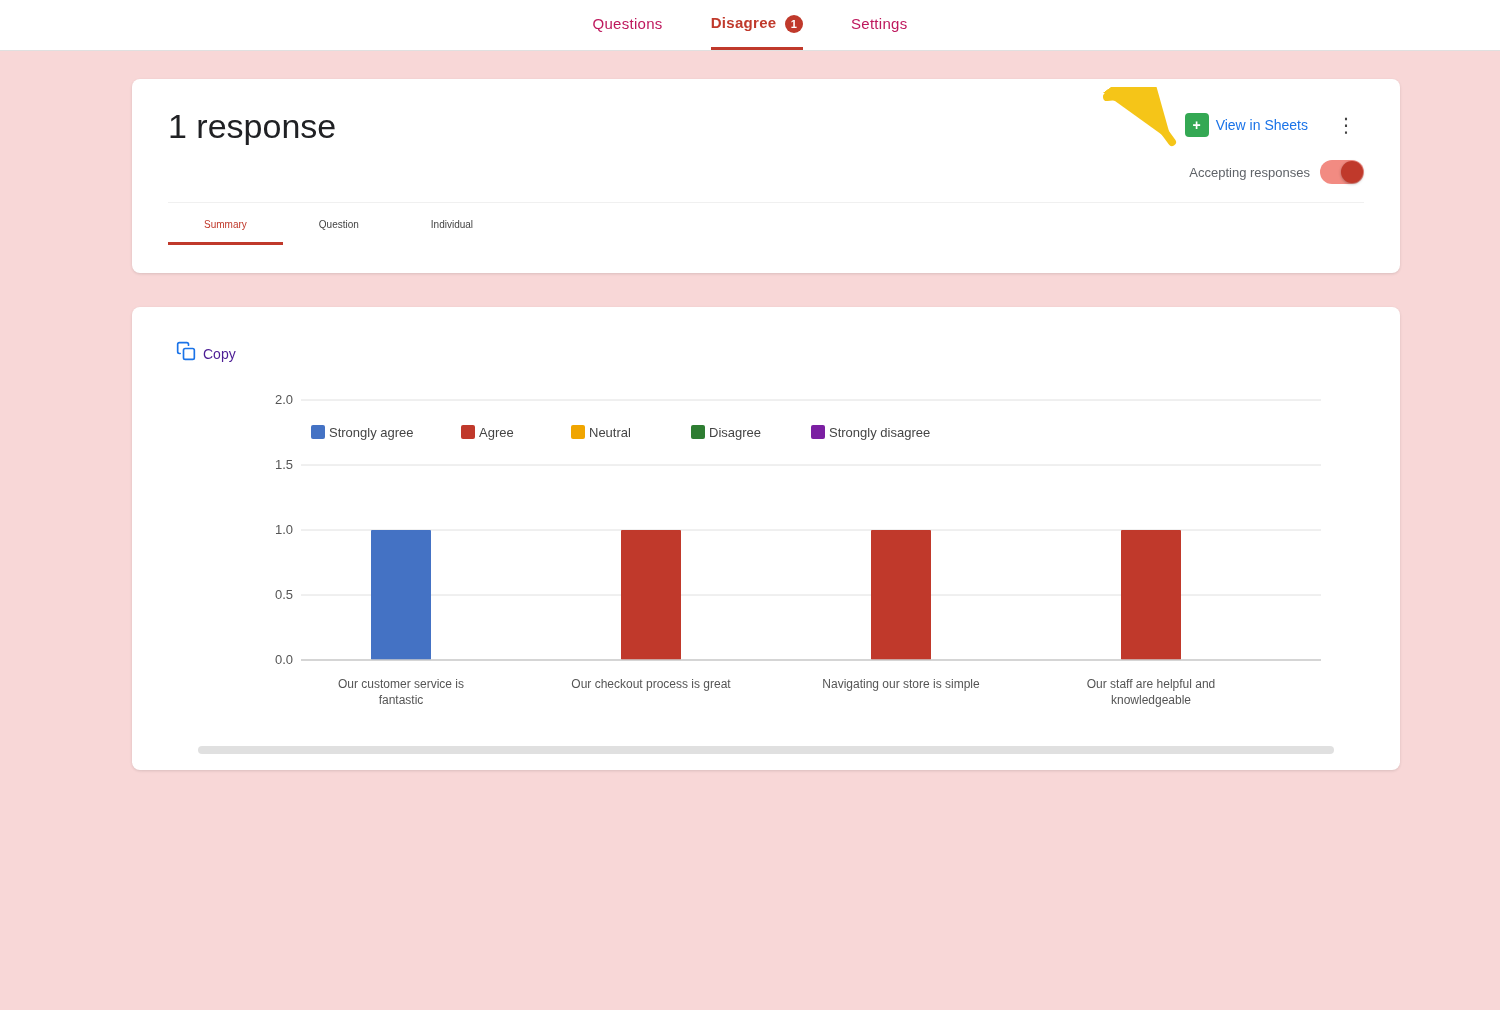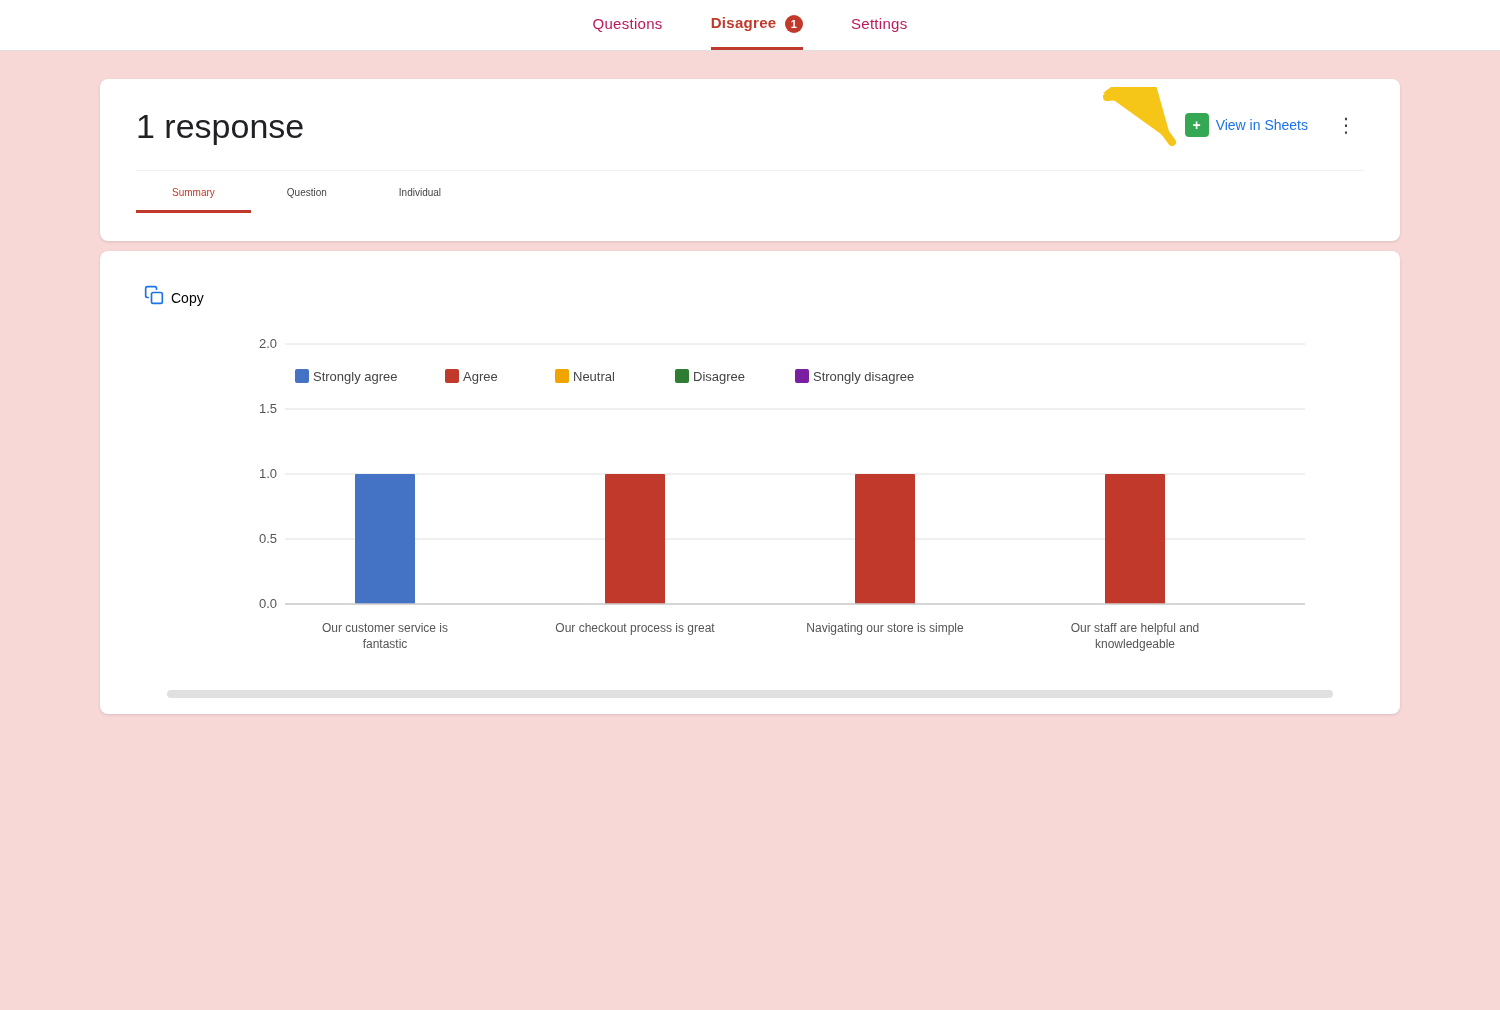--- a/index.html
+++ b/index.html
@@ -48,21 +48,22 @@
       justify-content: center;
       margin-left: 4px;
       vertical-align: middle;
     }
 
     
     .main-content {
       padding: 28px 100px;
       display: flex;
       flex-direction: column;
-      gap: 10px;
+      gap: 34px;
+      margin-left: 32px;
     }
 
     
     .card {
       background: #fff;
       border-radius: 8px;
       box-shadow: 0 1px 3px rgba(0,0,0,0.12);
       padding: 28px 36px;
     }
 
@@ -208,21 +209,21 @@
     .chart-question {
       font-size: 17px;
       color: #202124;
       font-weight: 400;
       max-width: 750px;
     }
     .copy-btn {
       display: flex;
       align-items: center;
       gap: 7px;
-      color: #000000;
+      color: #4c1d95;
       font-size: 14px;
       font-weight: 500;
       cursor: pointer;
       background: none;
       border: none;
       padding: 6px 8px;
       border-radius: 4px;
     }
     .copy-icon {
       font-size: 18px;
@@ -277,20 +278,28 @@
           </svg>
         </div>
 
         <button class="view-in-sheets-btn">
           <span class="sheets-icon">+</span>
           <span>View in Sheets</span>
         </button>
         <button class="more-btn">
           <span>⋮</span>
         </button>
+      </div>
+    </div>
+    <div class="accepting-row">
+      <span class="accepting-label">Accepting responses</span>
+      <div class="toggle-container">
+        <div class="toggle-track">
+          <div class="toggle-thumb"></div>
+        </div>
       </div>
     </div>
 
     <div class="sub-tabs-row">
       <div class="sub-tab active">
         <span>Summary</span>
       </div>
       <div class="sub-tab">
         <span>Question</span>
       </div>

